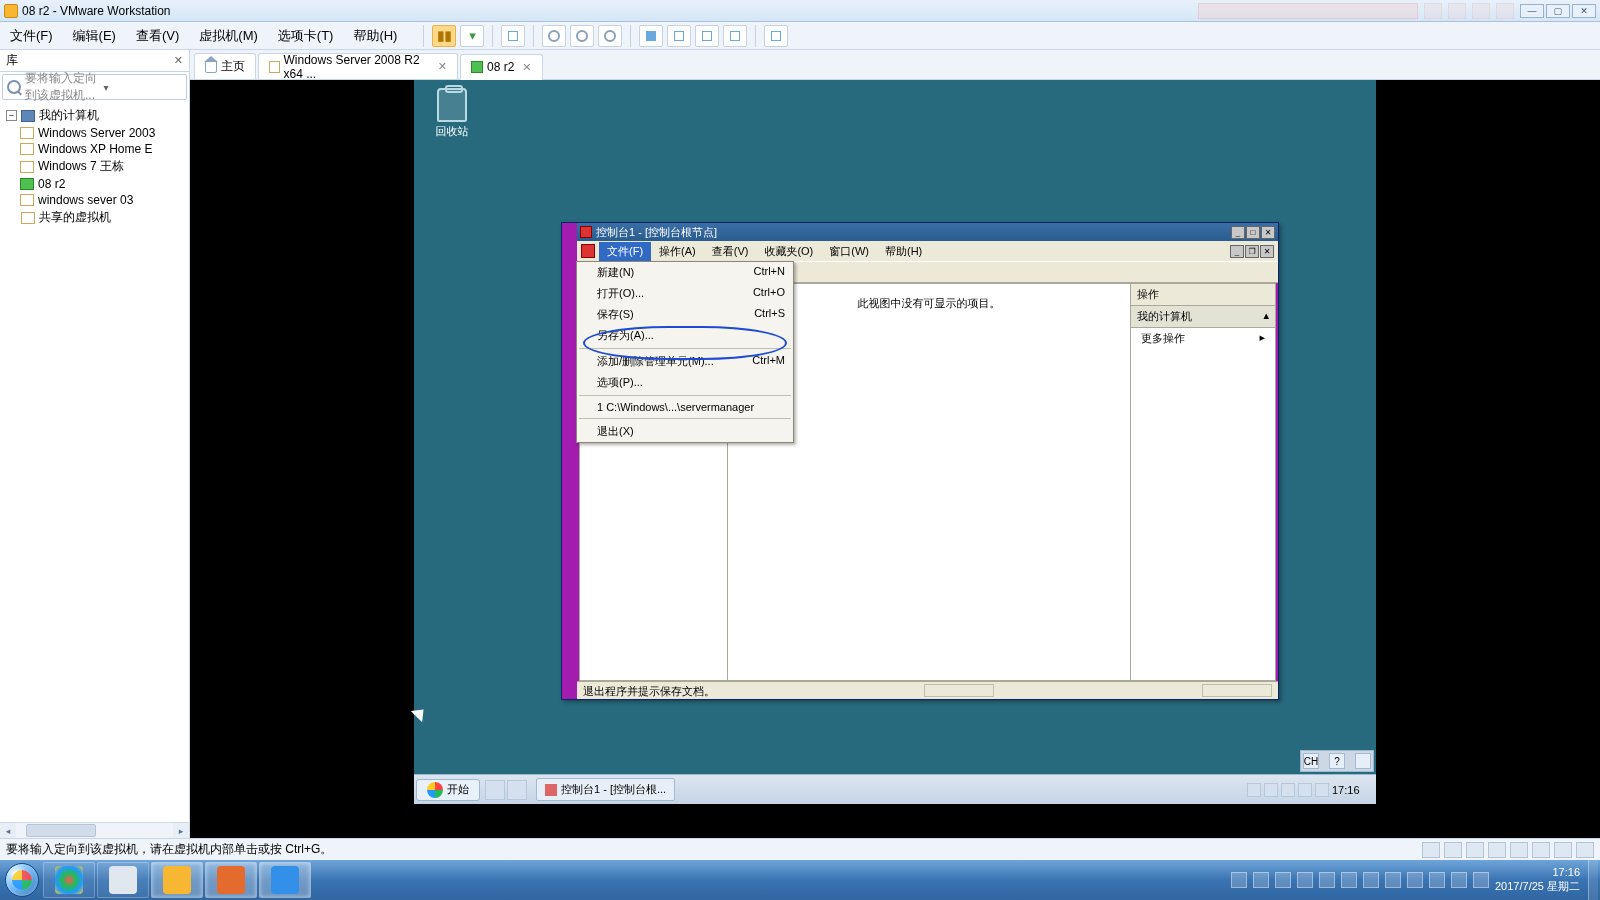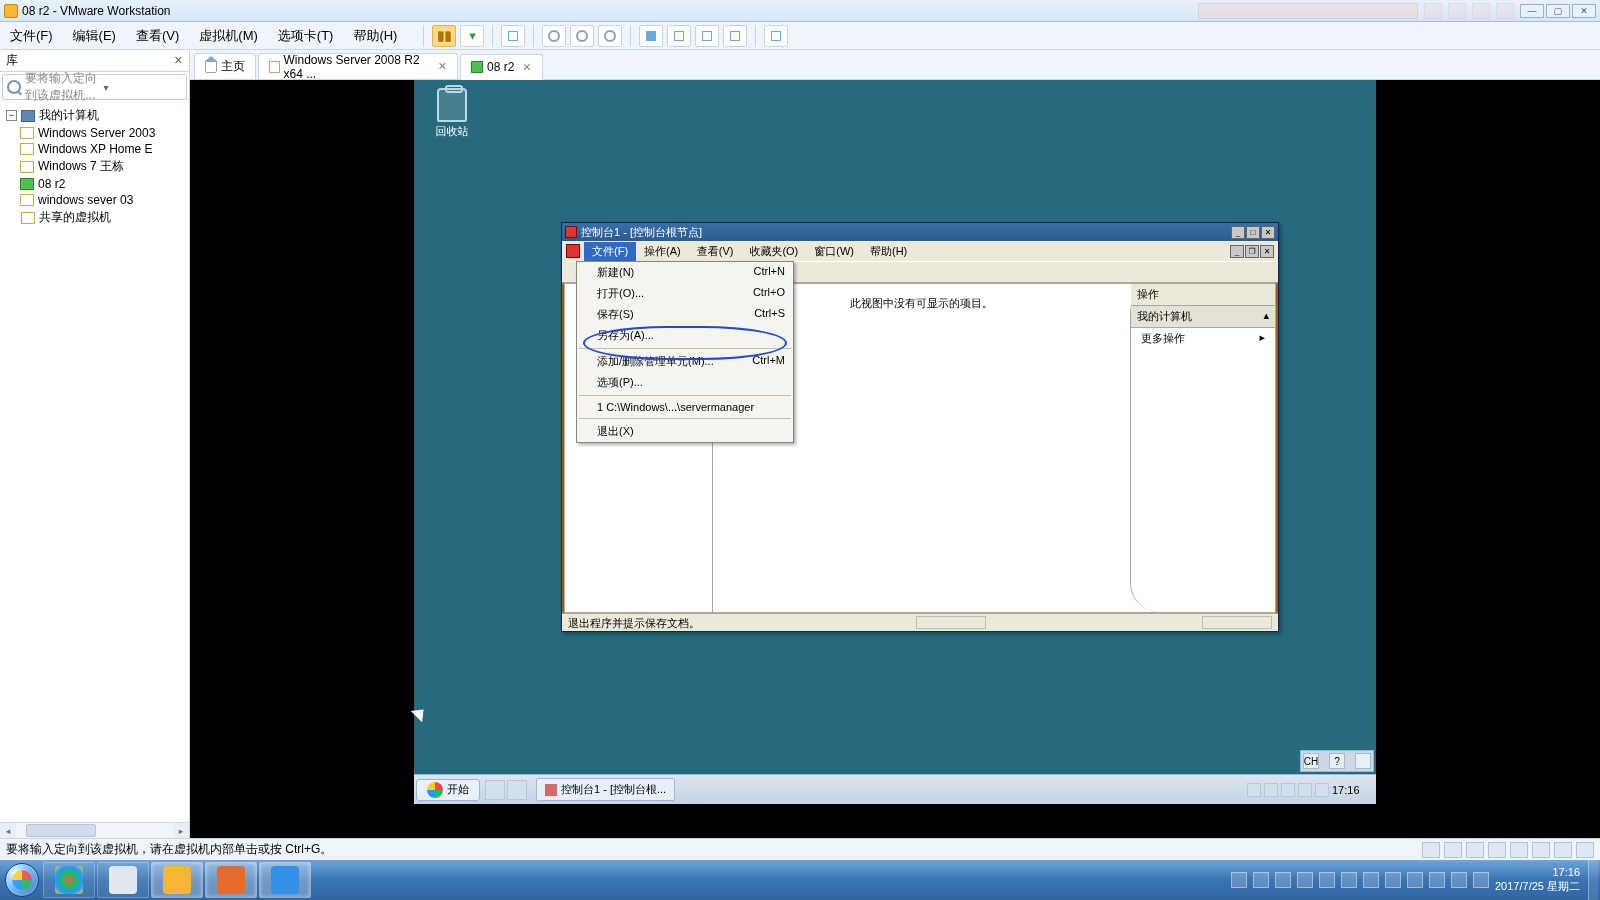--- a/index.html
+++ b/index.html
@@ -67,36 +67,36 @@
 .guest{flex:1;background:#000;display:flex;align-items:flex-start;justify-content:center;padding-top:0;position:relative;}
 .guest-inner{width:962px;height:724px;background:#276a7e;position:relative;margin-top:0;}
 .desktop{position:absolute;inset:0;}
 .recycle{position:absolute;left:14px;top:8px;display:flex;flex-direction:column;align-items:center;color:#fff;font-size:11px;width:48px;}
 .recycle .rc-ic{width:30px;height:34px;border:2px solid #b7dae3;border-radius:4px 4px 2px 2px;background:rgba(255,255,255,.15);margin-bottom:2px;position:relative;}
 .recycle .rc-ic::before{content:"";position:absolute;top:-5px;left:6px;width:14px;height:4px;border:2px solid #b7dae3;border-radius:3px;}
 .cursor{position:absolute;left:1px;top:625px;width:12px;height:18px;}
 .cursor::before{content:"";position:absolute;border-left:10px solid #fff;border-top:8px solid transparent;border-bottom:8px solid transparent;transform:rotate(-45deg);}
 
 
-.mmc{position:absolute;left:147px;top:142px;width:718px;height:410px;background:#a16207;border:1px solid #0a246a;box-shadow:2px 2px 4px rgba(0,0,0,.35);display:flex;flex-direction:column;font-family:"SimSun",sans-serif;}
+.mmc{position:absolute;left:147px;top:142px;width:718px;height:478px;background:#a21caf;border:1px solid #0a246a;box-shadow:2px 2px 4px rgba(0,0,0,.35);display:flex;flex-direction:column;font-family:"SimSun",sans-serif;padding-left:15px;}
 .mmc .titlebar{height:18px;background:linear-gradient(#3b6ea5,#295c8f);color:#fff;font-size:11px;display:flex;align-items:center;padding:0 3px;}
 .mmc .titlebar .mico{width:12px;height:12px;background:#d33;margin-right:4px;border:1px solid #800;}
 .mmc .titlebar .wctl{margin-left:auto;display:flex;gap:1px;}
 .mmc .titlebar .wbtn{width:14px;height:13px;background:#c8c8c8;border:1px solid #666;display:flex;align-items:center;justify-content:center;font-size:8px;color:#000;}
 .mmc .mmc-menu{height:20px;display:flex;align-items:center;font-size:11px;padding:0 4px;background:#ece9d8;}
 .mmc .mmc-menu .mmitem{padding:2px 8px;}
 .mmc .mmc-menu .mmitem.open{background:#316ac5;color:#fff;}
 .mmc .mmc-menu .mico2{width:14px;height:14px;background:#d33;margin-right:4px;border:1px solid #800;}
 .mmc .mmc-menu .inner-ctl{margin-left:auto;display:flex;gap:1px;}
 .mmc .mmc-menu .ibtn{width:14px;height:13px;background:#c8c8c8;border:1px solid #666;font-size:8px;display:flex;align-items:center;justify-content:center;}
 .mmc-toolbar{height:22px;border-top:1px solid #fff;border-bottom:1px solid #aca899;background:#ece9d8;}
 .mmc-body{flex:1;display:flex;background:#fff;border:1px solid #aca899;margin:0 2px;}
 .mmc-left{width:148px;border-right:1px solid #aca899;}
 .mmc-mid{flex:1;display:flex;align-items:flex-start;justify-content:center;padding-top:12px;font-size:11px;}
-.mmc-right{width:145px;border-left:1px solid #aca899;display:flex;flex-direction:column;border-radius:29px;}
+.mmc-right{width:145px;border-left:1px solid #aca899;display:flex;flex-direction:column;}
 .mmc-right .pane-hdr{background:#ece9d8;font-size:11px;padding:3px 6px;border-bottom:1px solid #aca899;}
 .mmc-right .pane-hdr.dark{background:#e3e3d5;display:flex;justify-content:space-between;}
 .mmc-right .act{font-size:11px;padding:3px 10px;display:flex;justify-content:space-between;}
 .mmc-status{height:18px;font-size:11px;padding:2px 6px;border-top:1px solid #aca899;background:#ece9d8;display:flex;}
 .mmc-status .seg{border:1px solid #c0beb0;padding:0 4px;margin-left:auto;width:70px;}
 .mmc-status .seg.last{width:70px;}
 
 
 .dropdown{position:absolute;left:14px;top:38px;width:218px;background:#f5f4ee;border:1px solid #8c867b;font-size:11px;box-shadow:2px 2px 3px rgba(0,0,0,.3);}
 .dropdown .row{display:flex;padding:3px 8px 3px 20px;justify-content:space-between;}

